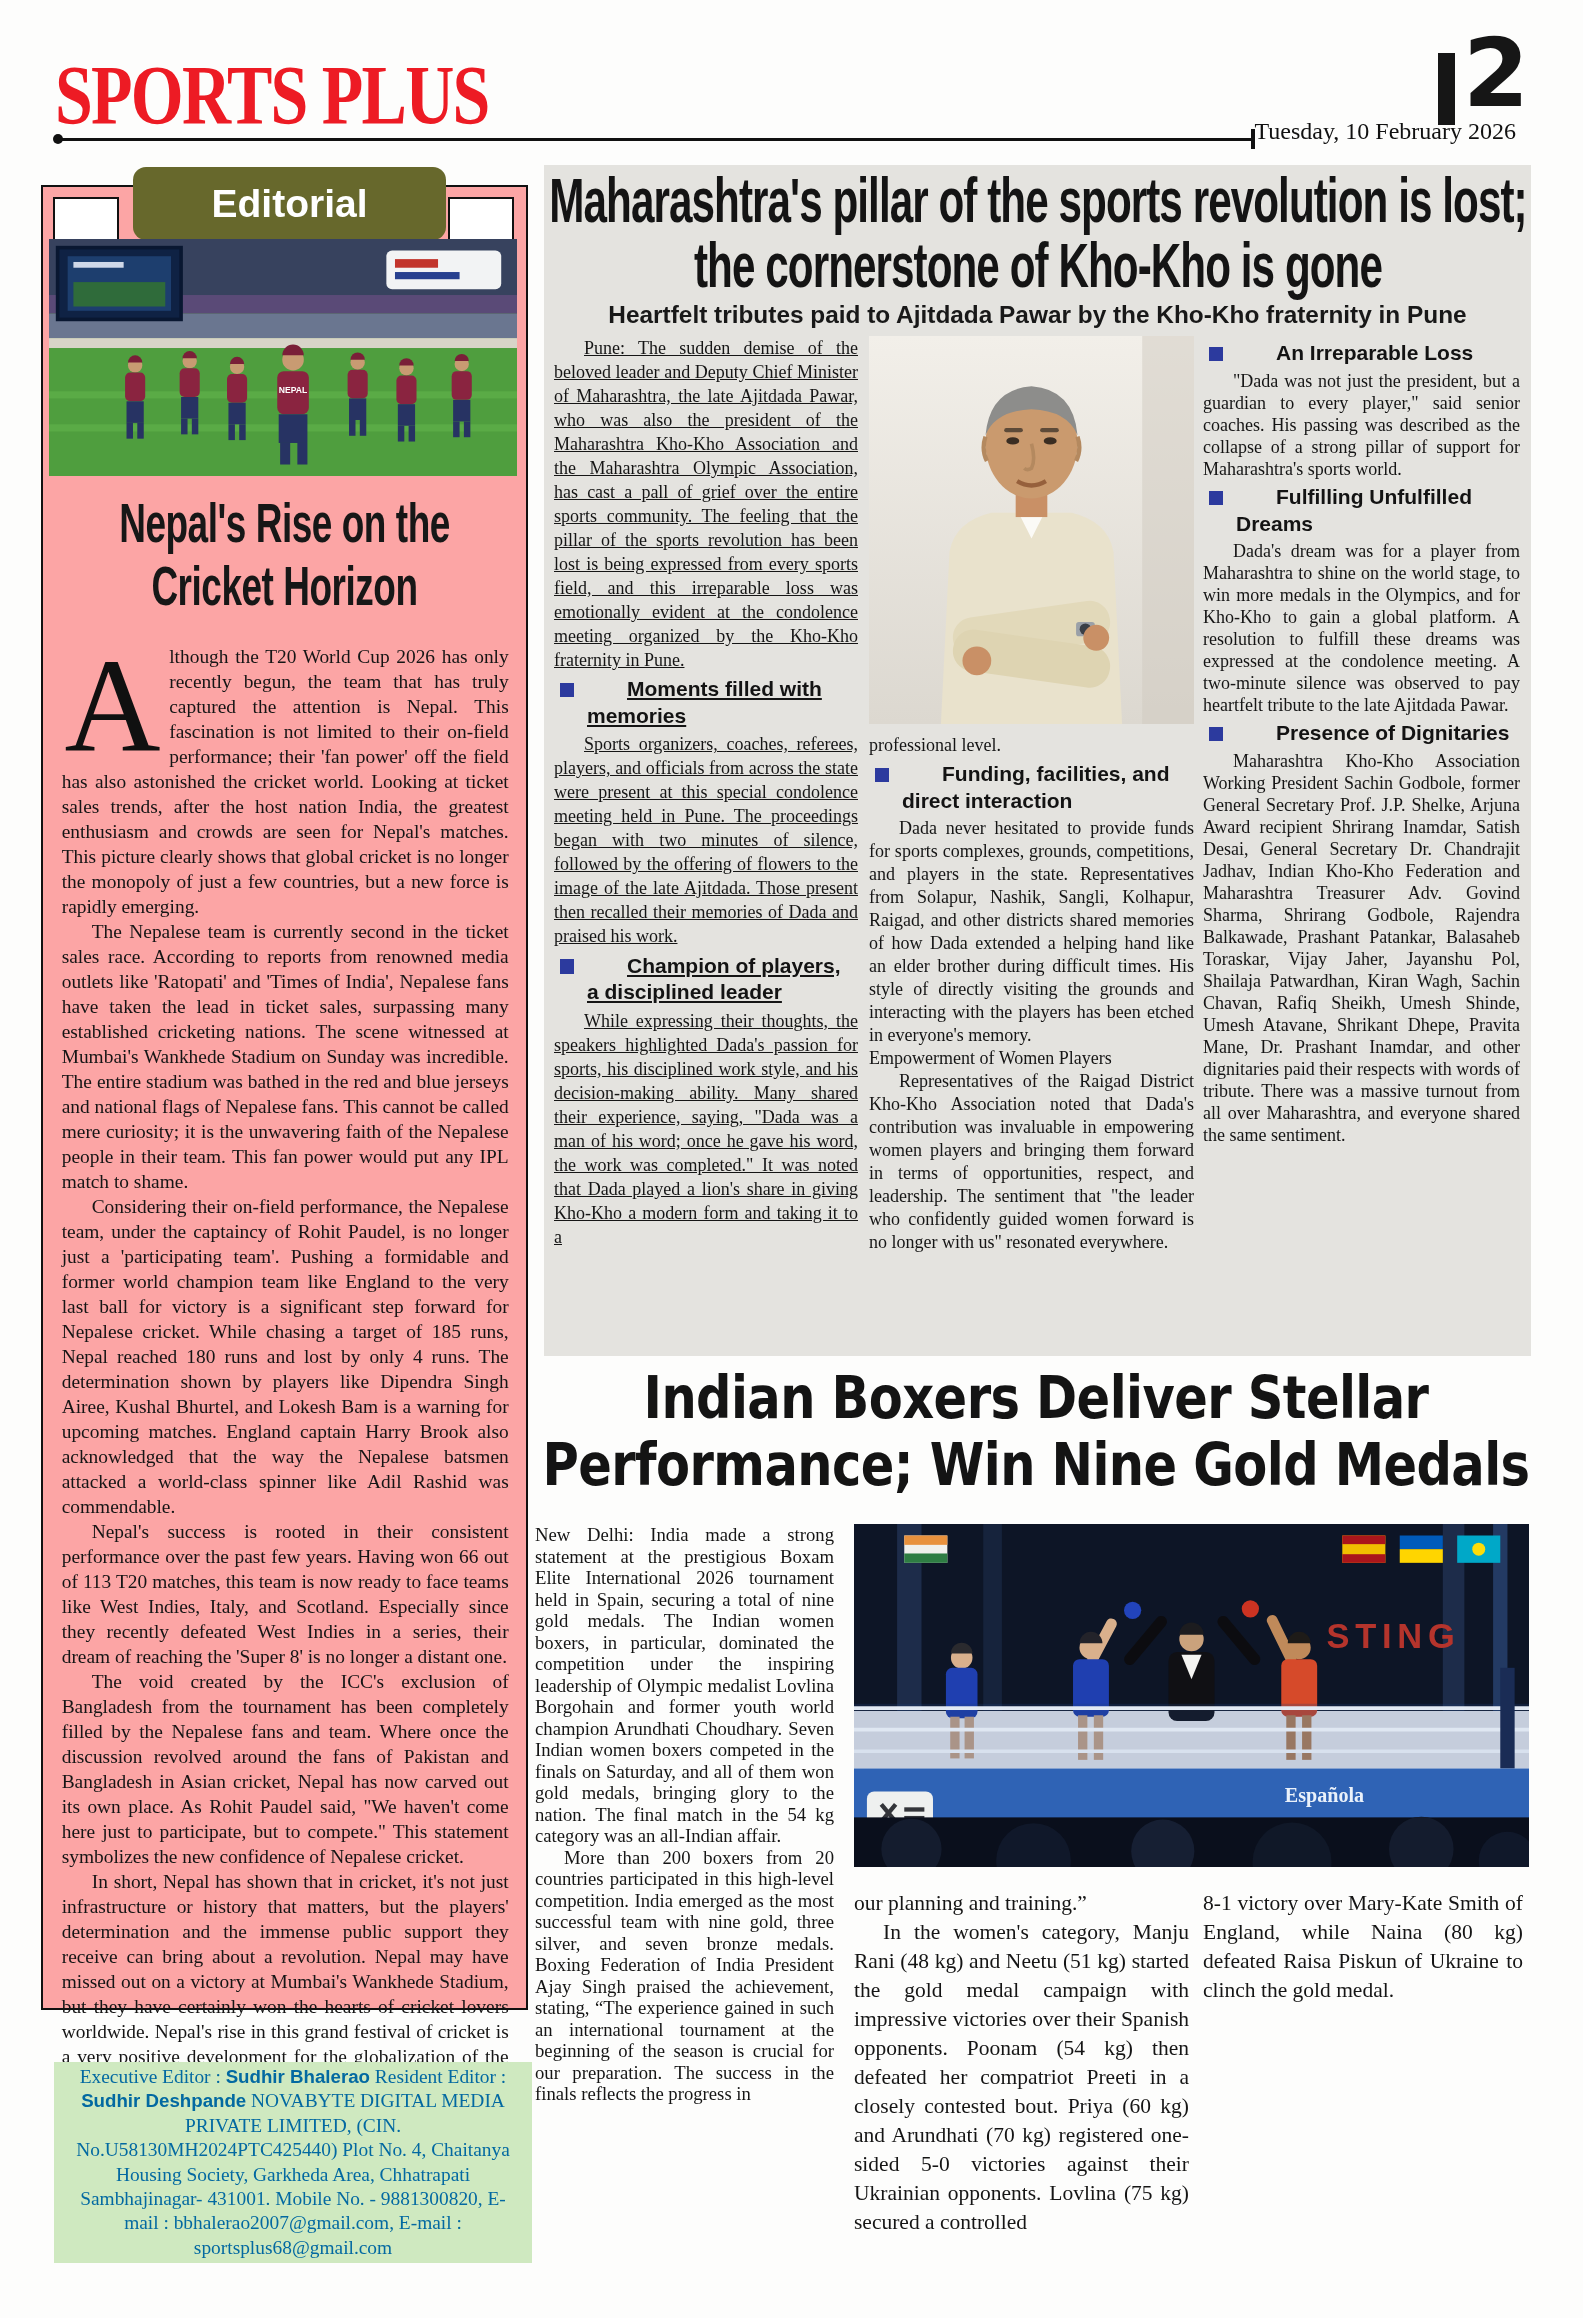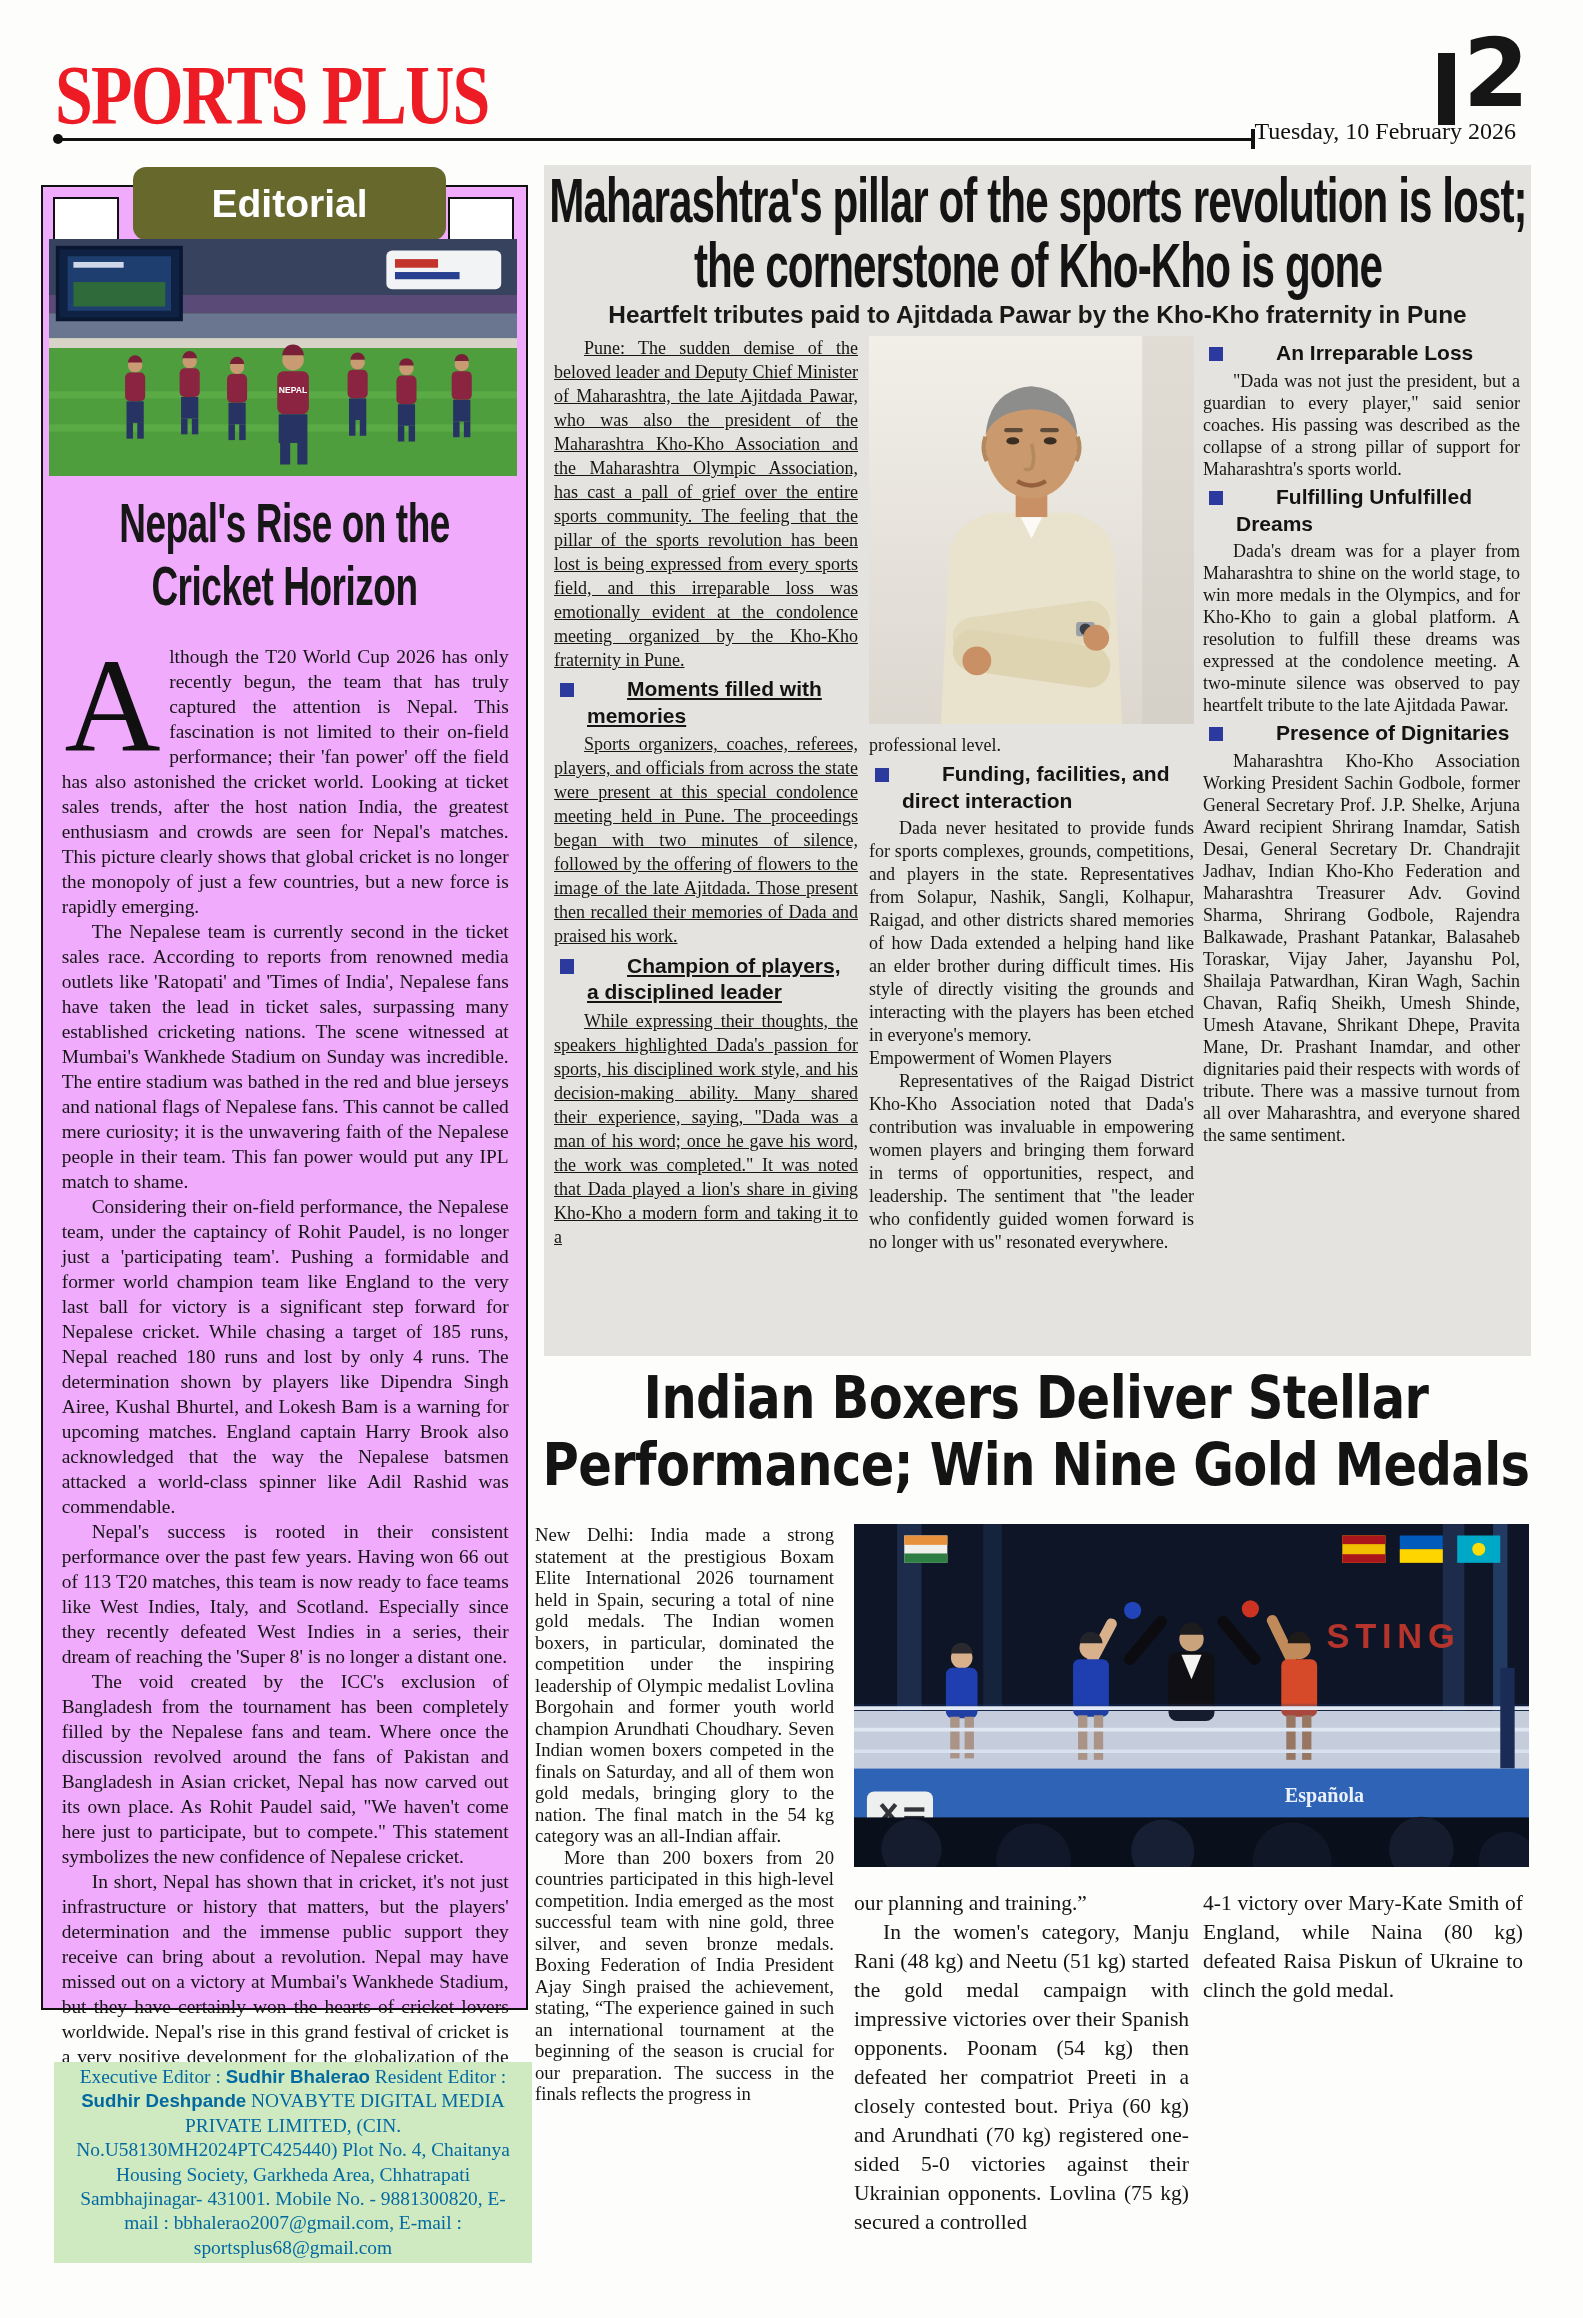--- a/index.html
+++ b/index.html
@@ -14,21 +14,21 @@
   .rule-dot{position:absolute;left:53px;top:134px;width:10px;height:10px;border-radius:50%;background:#111;}
   .rule-tick{position:absolute;left:1251px;top:129px;width:3.6px;height:20px;background:#111;}
   .pagebar{position:absolute;left:1438px;top:53px;width:17px;height:72px;background:#161616;}
   .pagenum{position:absolute;left:1463px;top:26px;font-family:"DejaVu Sans",sans-serif;
            font-weight:bold;font-size:95px;line-height:1;color:#161616;}
   .issuedate{position:absolute;left:1135px;top:118px;width:381px;text-align:right;
              font-weight:normal;font-size:24px;color:#111;}
 
   
   .edbox{position:absolute;left:41px;top:185px;width:483px;height:1821px;border:2.9px solid #111;
-         background:#f0abfc;}
+         background:#fca5a5;}
   .decor-sq{position:absolute;width:62px;height:56px;background:#fff;border:2.9px solid #111;}
   .sq-l{left:10px;top:10px;} .sq-r{left:405px;top:10px;}
   .edlabel{position:absolute;left:90px;top:-20px;width:313px;height:73px;background:#67682c;
            border-radius:13px;display:flex;align-items:center;justify-content:center;
            font-family:"Liberation Sans",sans-serif;font-weight:bold;font-size:39px;color:#fff;}
   .edphoto{position:absolute;left:5.7px;top:52px;width:468px;height:237px;}
   .ed-headline{position:absolute;left:-53px;top:304px;width:589px;text-align:center;
                font-family:"Liberation Sans",sans-serif;font-weight:bold;font-size:56px;
                line-height:63px;letter-spacing:-0.7px;color:#171717;
                transform:scaleX(.66);transform-origin:center top;}
@@ -338,17 +338,17 @@
         <circle cx="910" cy="468" r="40" fill="#10182a"></circle>
     </g>
   </svg>
 
   <div class="bcol bcol2">
     <p>our planning and training.”</p>
     <p class="ind">In the women's category, Manju Rani (48 kg) and Neetu (51 kg) started the gold medal campaign with impressive victories over their Spanish opponents. Poonam (54 kg) then defeated her compatriot Preeti in a closely contested bout. Priya (60 kg) and Arundhati (70 kg) registered one-sided 5-0 victories against their Ukrainian opponents. Lovlina (75 kg) secured a controlled</p>
   </div>
 
   <div class="bcol bcol3">
-    <p>4-1 victory over Mary-Kate Smith of England, while Naina (80 kg) defeated Raisa Piskun of Ukraine to clinch the gold medal.</p>
+    <p>8-1 victory over Mary-Kate Smith of England, while Naina (80 kg) defeated Raisa Piskun of Ukraine to clinch the gold medal.</p>
   </div>
 
 </div>
 
 
 </body></html>

